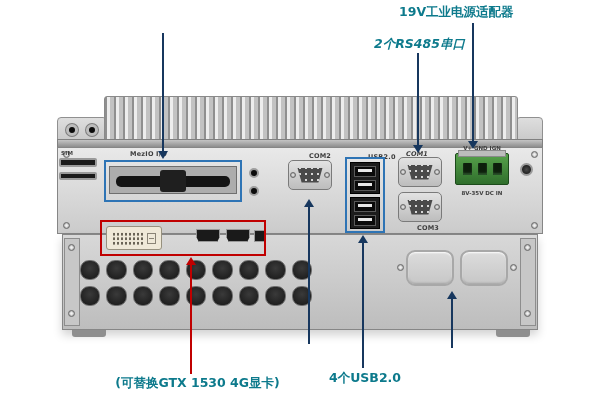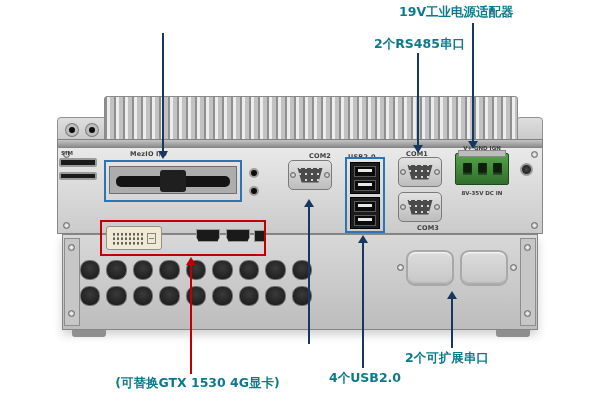--- a/index.html
+++ b/index.html
@@ -146,31 +146,31 @@
 
   <span class="jack" style="left:249px;top:168px;"></span>
   <span class="jack" style="left:249px;top:186px;"></span>
 
   <div class="tinylbl" style="left:297px;top:152px;margin-left:12px;">COM2</div>
   <div class="db9" style="left:288px;top:160px;">
     <span class="nut l"></span>
     <span class="nut r"></span>
   </div>
 
-  <div class="tinylbl" style="left:348px;top:153px;">USB2.0</div>
+  <div class="tinylbl" style="left:368px;top:153px;">USB2.0</div>
   <div class="usb-module" style="left:350px;top:162px;">
     <span class="usb-port"></span>
     <span class="usb-port"></span>
   </div>
   <div class="usb-module" style="left:350px;top:197px;">
     <span class="usb-port"></span>
     <span class="usb-port"></span>
   </div>
 
-  <div class="tinylbl" style="left:406px;top:150px;">COM1</div>
+  <div class="tinylbl" style="left:406px;top:150px;font-style:italic;">COM1</div>
   <div class="db9" style="left:398px;top:157px;">
     <span class="nut l"></span>
     <span class="nut r"></span>
   </div>
   <div class="db9" style="left:398px;top:192px;">
     <span class="nut l"></span>
     <span class="nut r"></span>
   </div>
   <div class="tinylbl" style="left:417px;top:224px;">COM3</div>
 
@@ -231,20 +231,19 @@
 
   <div class="arrow down" style="left:162px;top:33px;height:118px;"></div>
   <div class="arrow down" style="left:472px;top:23px;height:118px;"></div>
   <div class="arrow down" style="left:417px;top:53px;height:92px;"></div>
   <div class="arrow up" style="left:308px;top:207px;height:137px;"></div>
   <div class="arrow up" style="left:362px;top:243px;height:125px;"></div>
   <div class="arrow up" style="left:451px;top:299px;height:49px;"></div>
   <div class="arrow up red" style="left:190px;top:265px;height:109px;"></div>
 
   <div class="lbl" style="left:399px;top:4px;">19V工业电源适配器</div>
-  <div class="lbl" style="left:374px;top:36px;">2个RS485串口</div>
+  <div class="lbl" style="left:374px;top:36px;font-style:italic;">2个RS485串口</div>
   <div class="lbl" style="left:329px;top:370px;">4个USB2.0</div>
-  <div class="lbl" style="left:405px;top:350px;">2个可扩展串口</div>
   <div class="lbl" style="left:105px;top:375px;width:185px;text-align:center;">
     <div style="position:relative;">(可替换GTX 1530 4G显卡)</div>
   </div>
 
 </div>
 
 </body></html>

